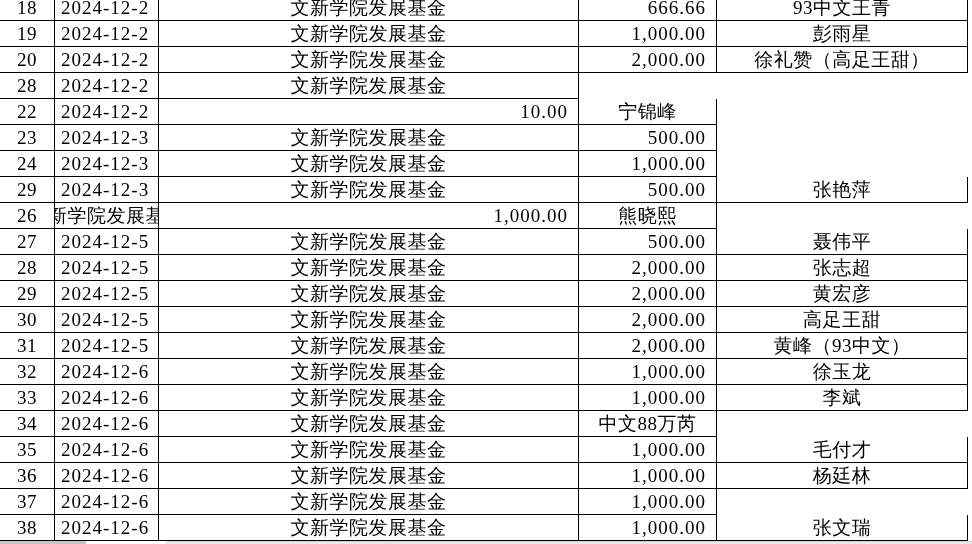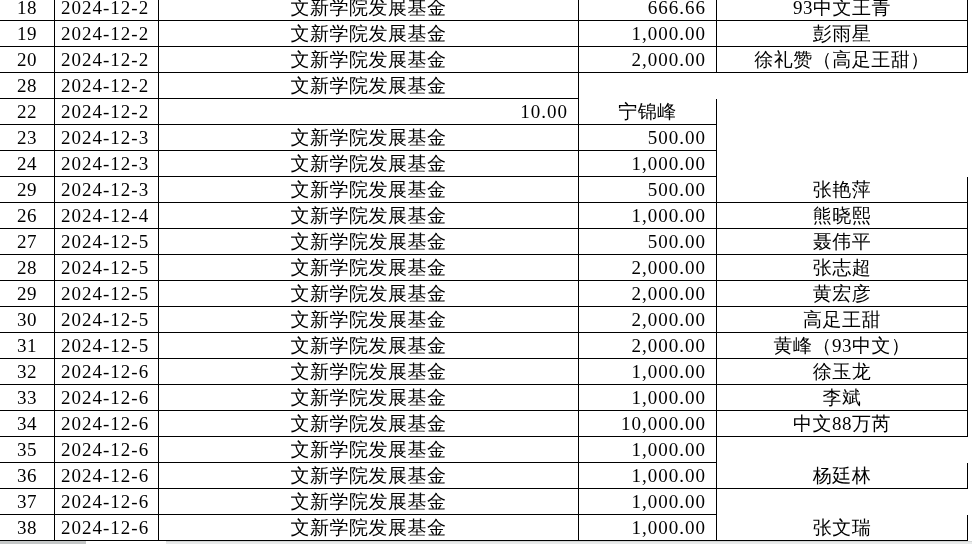--- a/index.html
+++ b/index.html
@@ -117,21 +117,20 @@
   <div class="row">
     <div class="cell c-index">29</div>
     <div class="cell c-date">2024-12-3</div>
     <div class="cell c-fund">文新学院发展基金</div>
     <div class="cell c-amount">500.00</div>
     <div class="cell c-donor">张艳萍</div>
   </div>
 
   <div class="row">
     <div class="cell c-index">26</div>
-    <div class="cell c-date">2024-12-4</div>
     <div class="cell c-fund">文新学院发展基金</div>
     <div class="cell c-amount">1,000.00</div>
     <div class="cell c-donor">熊晓熙</div>
   </div>
 
   <div class="row">
     <div class="cell c-index">27</div>
     <div class="cell c-date">2024-12-5</div>
     <div class="cell c-fund">文新学院发展基金</div>
     <div class="cell c-amount">500.00</div>
@@ -183,29 +182,29 @@
     <div class="cell c-date">2024-12-6</div>
     <div class="cell c-fund">文新学院发展基金</div>
     <div class="cell c-amount">1,000.00</div>
     <div class="cell c-donor">李斌</div>
   </div>
 
   <div class="row">
     <div class="cell c-index">34</div>
     <div class="cell c-date">2024-12-6</div>
     <div class="cell c-fund">文新学院发展基金</div>
-    <div class="cell c-amount">10,000.00</div>
     <div class="cell c-donor">中文88万芮</div>
   </div>
 
   <div class="row">
     <div class="cell c-index">35</div>
     <div class="cell c-date">2024-12-6</div>
     <div class="cell c-fund">文新学院发展基金</div>
     <div class="cell c-amount">1,000.00</div>
+    <div class="cell c-donor">毛付才</div>
   </div>
 
   <div class="row">
     <div class="cell c-index">36</div>
     <div class="cell c-date">2024-12-6</div>
     <div class="cell c-fund">文新学院发展基金</div>
     <div class="cell c-amount">1,000.00</div>
     <div class="cell c-donor">杨廷林</div>
   </div>
 

